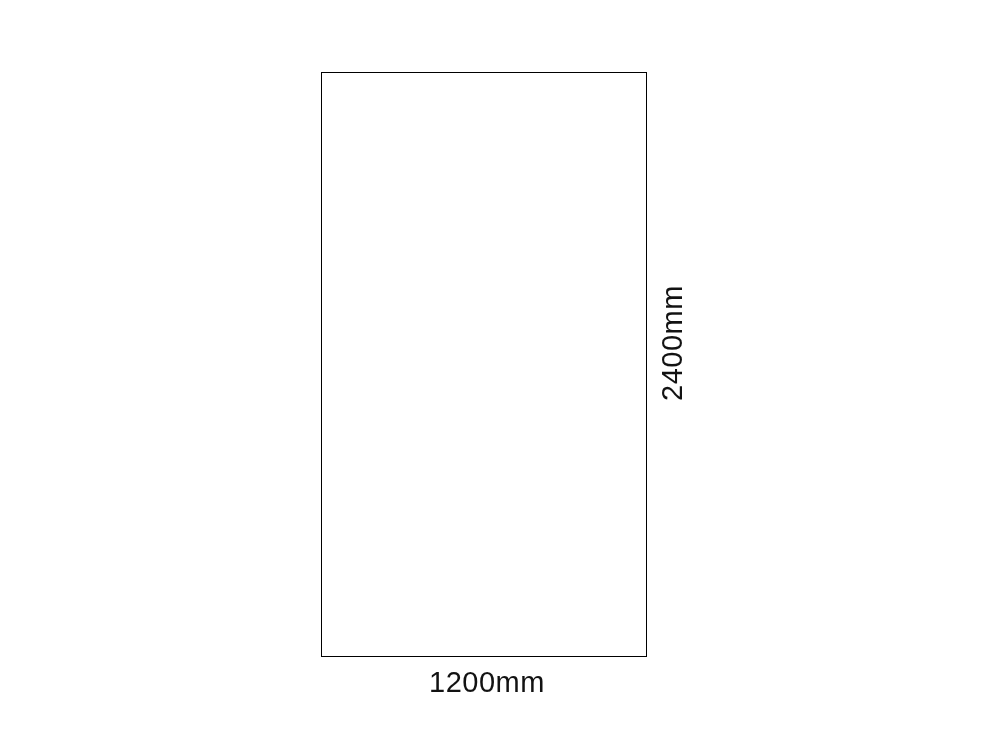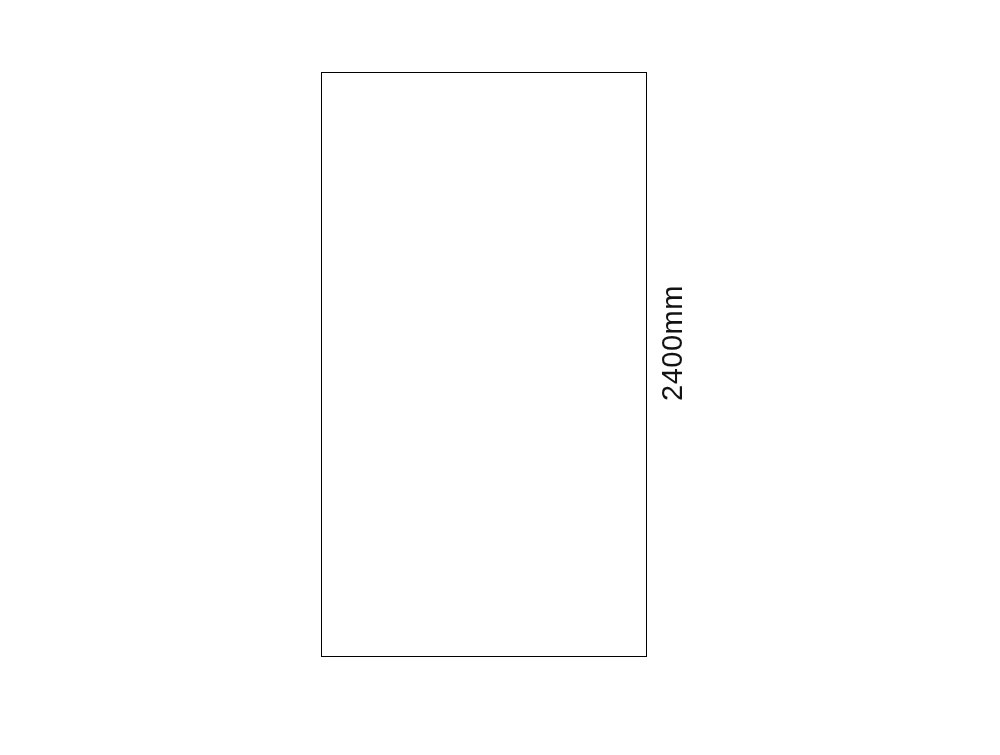--- a/index.html
+++ b/index.html
@@ -48,14 +48,15 @@
 </style>
 </head>
 <body>
 
 <div class="canvas">
 
   <div class="panel-rect"></div>
 
   <div class="dim-label height">2400mm</div>
 
+  <div class="dim-label width">1200mm</div>
 
 </div>
 
 </body></html>

